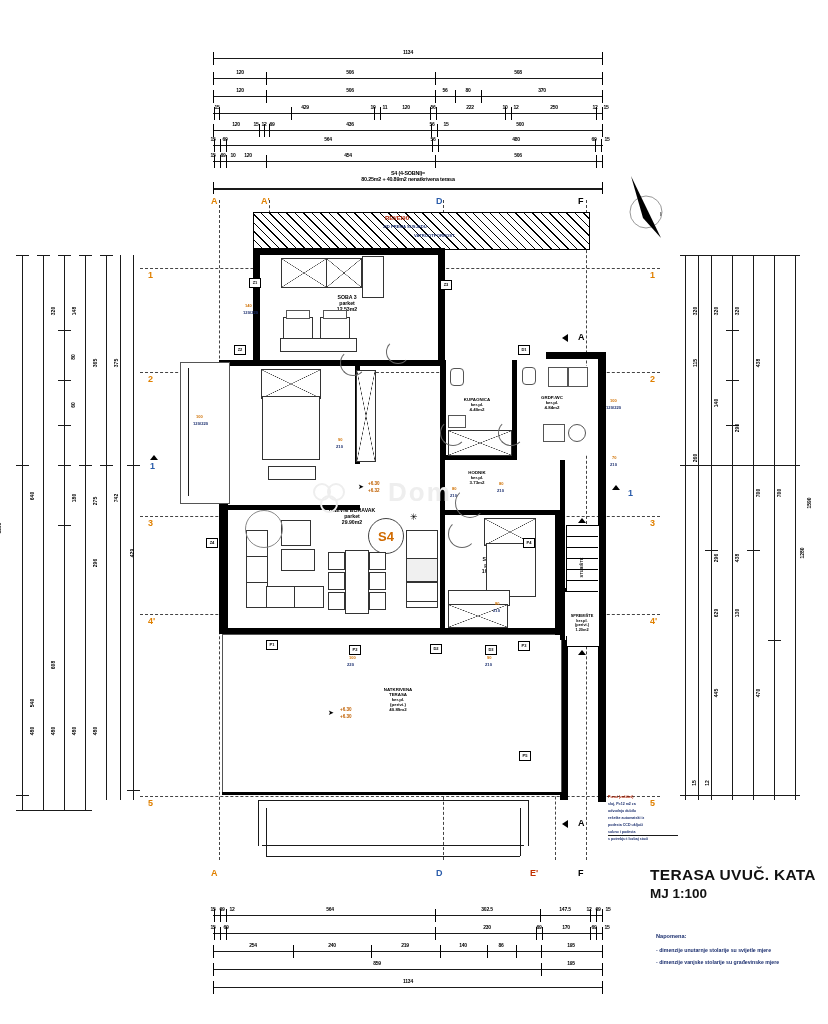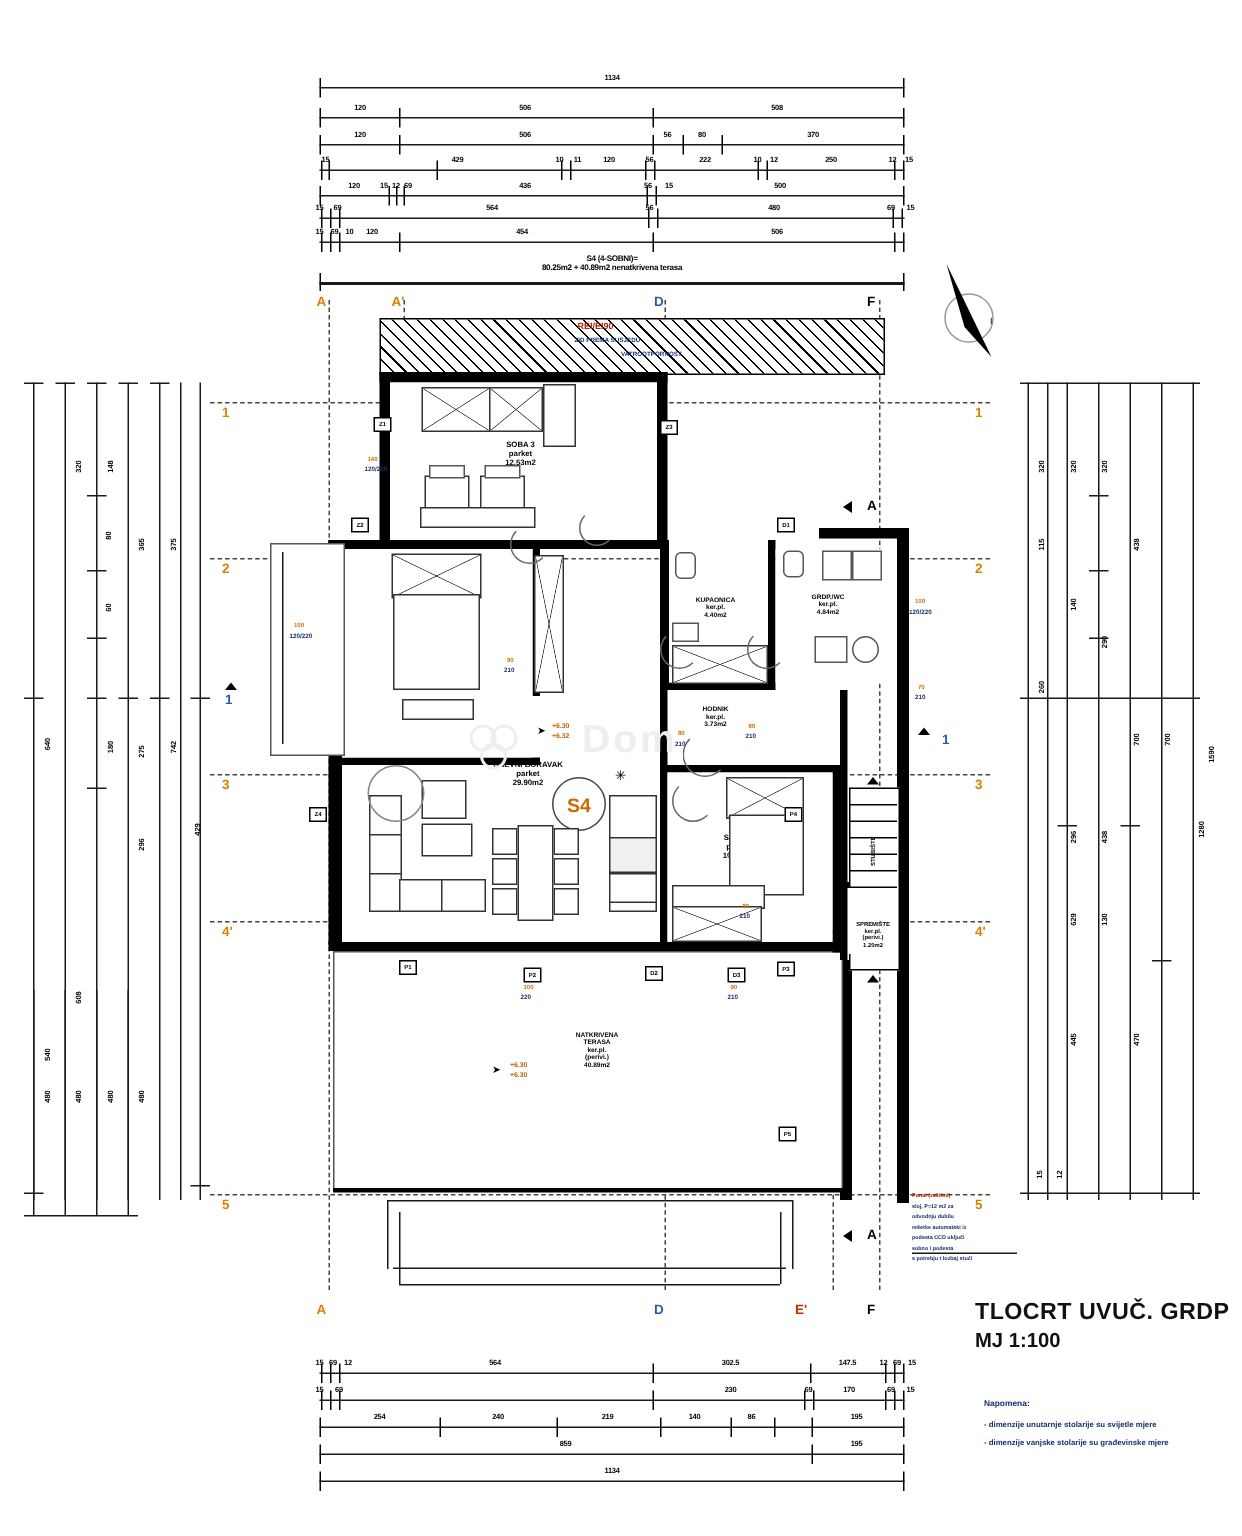--- a/index.html
+++ b/index.html
@@ -568,21 +568,21 @@
   <div class="tinyblue" style="left:0;top:35px;font-size:3.6px;">sobno i podesta</div>
   <div class="tinyblue" style="left:0;top:42px;font-size:3.6px;">s potrebju t lozbaj stući</div>
   <div class="ln hln" style="left:0;top:40px;width:70px;"></div>
 </div>
 
 <div class="axlbl" style="left:211px;top:868px;">A</div>
 <div class="axlbl b" style="left:436px;top:868px;">D</div>
 <div class="axlbl r" style="left:530px;top:868px;">E'</div>
 <div class="axlbl k" style="left:578px;top:868px;">F</div>
 
-<div class="title1" style="left:650px;top:866px;">TLOCRT UVUČ. GRDP</div>
+<div class="title1" style="left:650px;top:866px;">TERASA UVUČ. KATA</div>
 <div class="title2" style="left:650px;top:886px;">MJ 1:100</div>
 
 <div class="note-h" style="left:656px;top:933px;">Napomena:</div>
 <div class="note-l" style="left:656px;top:947px;">- dimenzije unutarnje stolarije su svijetle mjere</div>
 <div class="note-l" style="left:656px;top:959px;">- dimenzije vanjske stolarije su građevinske mjere</div>
 
 <div class="abs" style="left:0;top:895px;width:828px;height:120px;">
 
   <div class="ln hln" style="left:213px;top:20px;width:390px;"></div>
   <div class="tickw" style="left:214px;top:14px;"></div>

